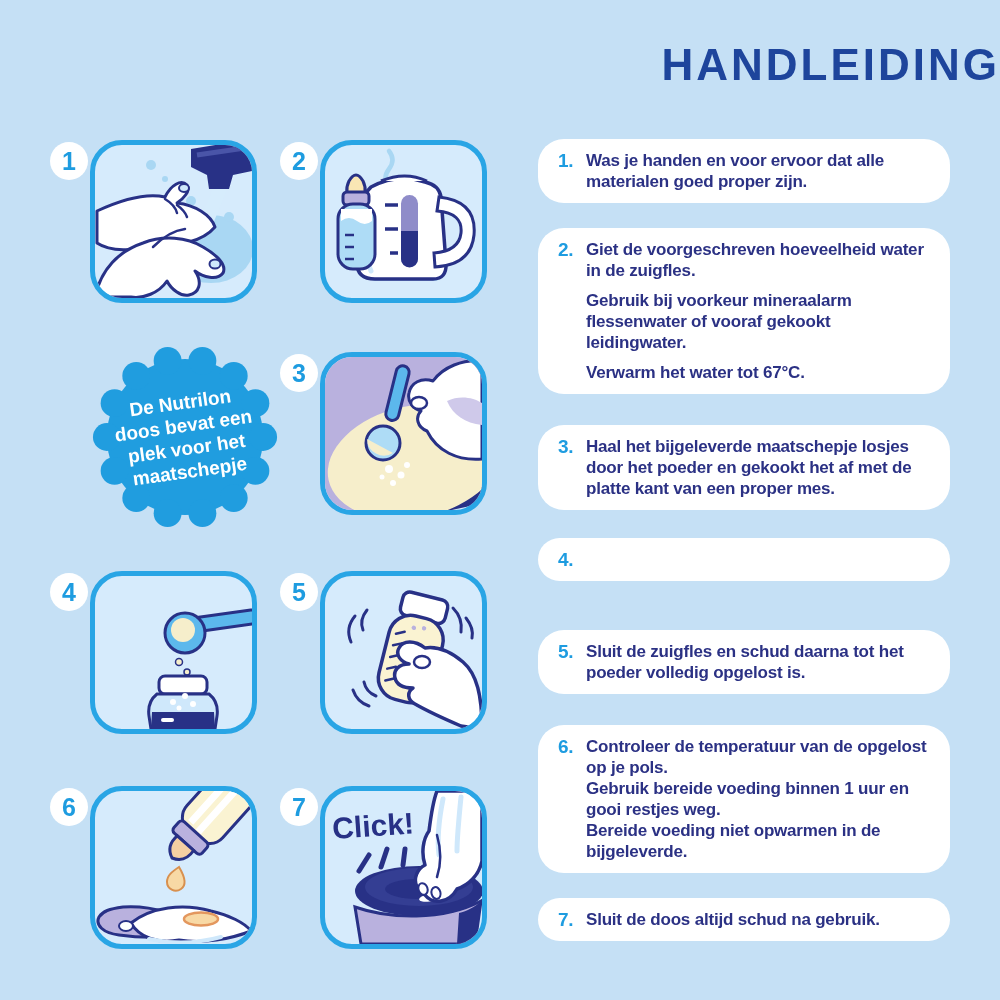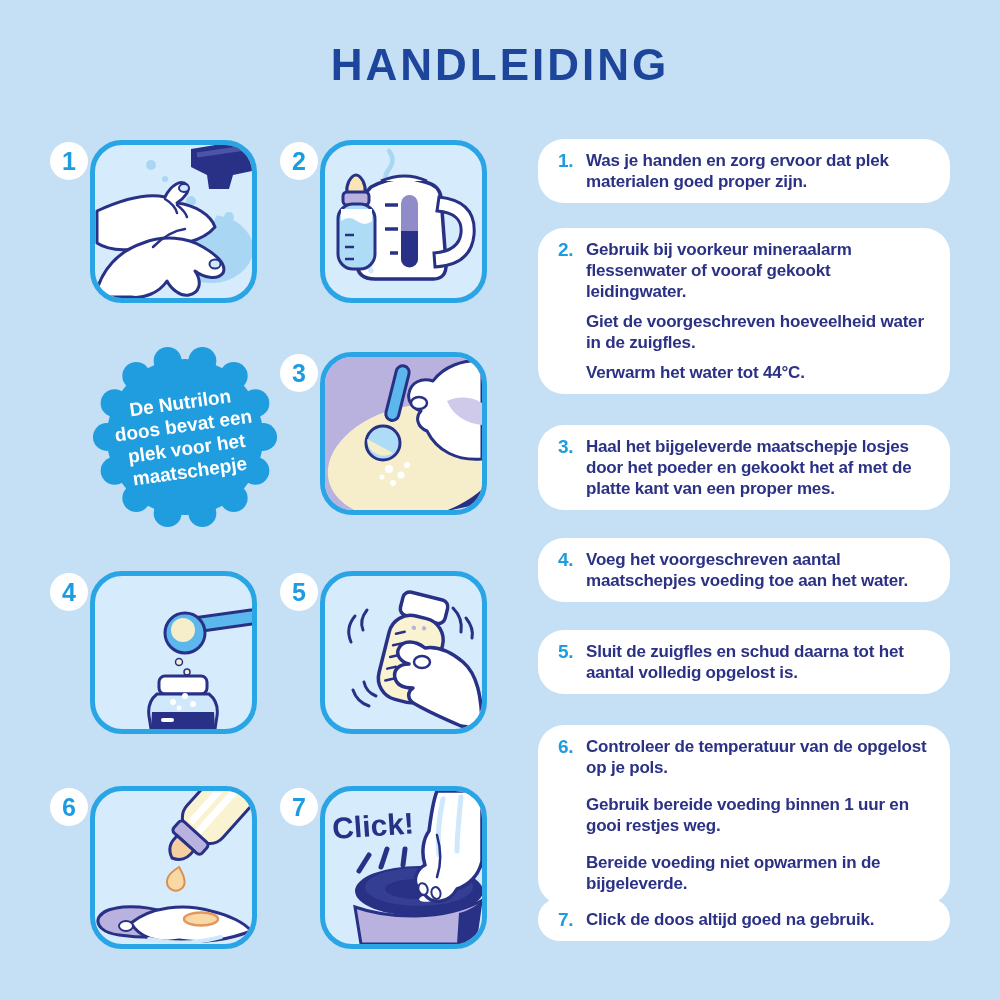--- a/index.html
+++ b/index.html
@@ -2,21 +2,21 @@
 <html><head>
 <meta charset="utf-8">
 <style>
   html,body{margin:0;padding:0;background:#e8eef4;}
   .page{
     position:relative;width:1000px;height:1000px;margin:0 auto;
     background:#c5e0f5;overflow:hidden;
     font-family:"Liberation Sans", sans-serif;
   }
   .title{
-    position:absolute;top:40px;left:0;width:1000px;text-align:center;
+    position:absolute;top:40px;left:0;width:1000px;text-align:right;
     font-size:44px;font-weight:bold;letter-spacing:3px;color:#1e459c;
   }
   
   .panel{
     position:absolute;width:167px;height:163px;box-sizing:border-box;
     background:#d6ebfc;border:5px solid #29a5e5;border-radius:32px;overflow:hidden;
   }
   .panel svg{display:block;width:100%;height:100%;}
   .num-circle{
     position:absolute;width:38px;height:38px;border-radius:50%;background:#ffffff;
@@ -29,21 +29,21 @@
     background:#ffffff;border-radius:26px;padding:11px 18px 11px 20px;
     display:flex;align-items:flex-start;
     color:#2b3184;font-size:17px;line-height:21px;font-weight:bold;letter-spacing:-0.2px;
   }
   .step .num{
     color:#1e9ce0;flex:0 0 28px;font-size:19px;line-height:21px;font-weight:bold;
   }
   .step .body{flex:1 1 auto;}
   .step p{margin:0;}
   .step p + p{margin-top:9px;}
-  .step.tight p + p{margin-top:16px;}
+  .step.tight p + p{margin-top:0;}
   
   .badge{position:absolute;left:92px;top:344px;width:186px;height:186px;}
   .badge svg{position:absolute;left:0;top:0;width:186px;height:186px;}
   .badge-text{
     position:absolute;left:0;top:0;width:186px;height:186px;
     display:flex;flex-direction:column;align-items:center;justify-content:center;
     transform:rotate(-8deg);color:#ffffff;font-weight:bold;font-size:19px;line-height:23px;
     text-align:center;
   }
 </style>
@@ -243,63 +243,60 @@
           <line x1="62" y1="58" x2="56" y2="76"></line>
           <line x1="80" y1="58" x2="78" y2="74"></line>
       </g>
       <text x="8" y="48" transform="rotate(-4 8 48)" font-size="30" font-weight="bold" fill="#283186">Click!</text>
     </svg>
   </div>
 
   <div class="step" style="top:139px;">
     <span class="num">1.</span>
     <div class="body">
-      <p>Was je handen en zorg ervoor dat plek materialen goed proper zijn.</p>
+      <p>Was je handen en voor ervoor dat alle materialen goed proper zijn.</p>
     </div>
   </div>
 
   <div class="step" style="top:228px;">
     <span class="num">2.</span>
     <div class="body">
+      <p>Giet de voorgeschreven hoeveelheid water in de zuigfles.</p>
       <p>Gebruik bij voorkeur mineraalarm flessenwater of vooraf gekookt leidingwater.</p>
-      <p>Giet de voorgeschreven hoeveelheid water in de zuigfles.</p>
-      <p>Verwarm het water tot 44°C.</p>
+      <p>Verwarm het water tot 67°C.</p>
     </div>
   </div>
 
   <div class="step" style="top:425px;">
     <span class="num">3.</span>
     <div class="body">
       <p>Haal het bijgeleverde maatschepje losjes door het poeder en gekookt het af met de platte kant van een proper mes.</p>
     </div>
   </div>
 
   <div class="step" style="top:538px;">
     <span class="num">4.</span>
-    <div class="body">
-      <p>Voeg het voorgeschreven aantal maatschepjes voeding toe aan het water.</p>
-    </div>
   </div>
 
   <div class="step" style="top:630px;">
     <span class="num">5.</span>
     <div class="body">
-      <p>Sluit de zuigfles en schud daarna tot het aantal volledig opgelost is.</p>
+      <p>Sluit de zuigfles en schud daarna tot het poeder volledig opgelost is.</p>
     </div>
   </div>
 
   <div class="step tight" style="top:725px;">
     <span class="num">6.</span>
     <div class="body">
       <p>Controleer de temperatuur van de opgelost op je pols.</p>
       <p>Gebruik bereide voeding binnen 1 uur en gooi restjes weg.</p>
       <p>Bereide voeding niet opwarmen in de bijgeleverde.</p>
     </div>
   </div>
 
   <div class="step" style="top:898px;border-radius:22px;">
     <span class="num">7.</span>
     <div class="body">
-      <p>Click de doos altijd goed na gebruik.</p>
+      <p>Sluit de doos altijd schud na gebruik.</p>
     </div>
   </div>
 
 </div>
 
 </body></html>

